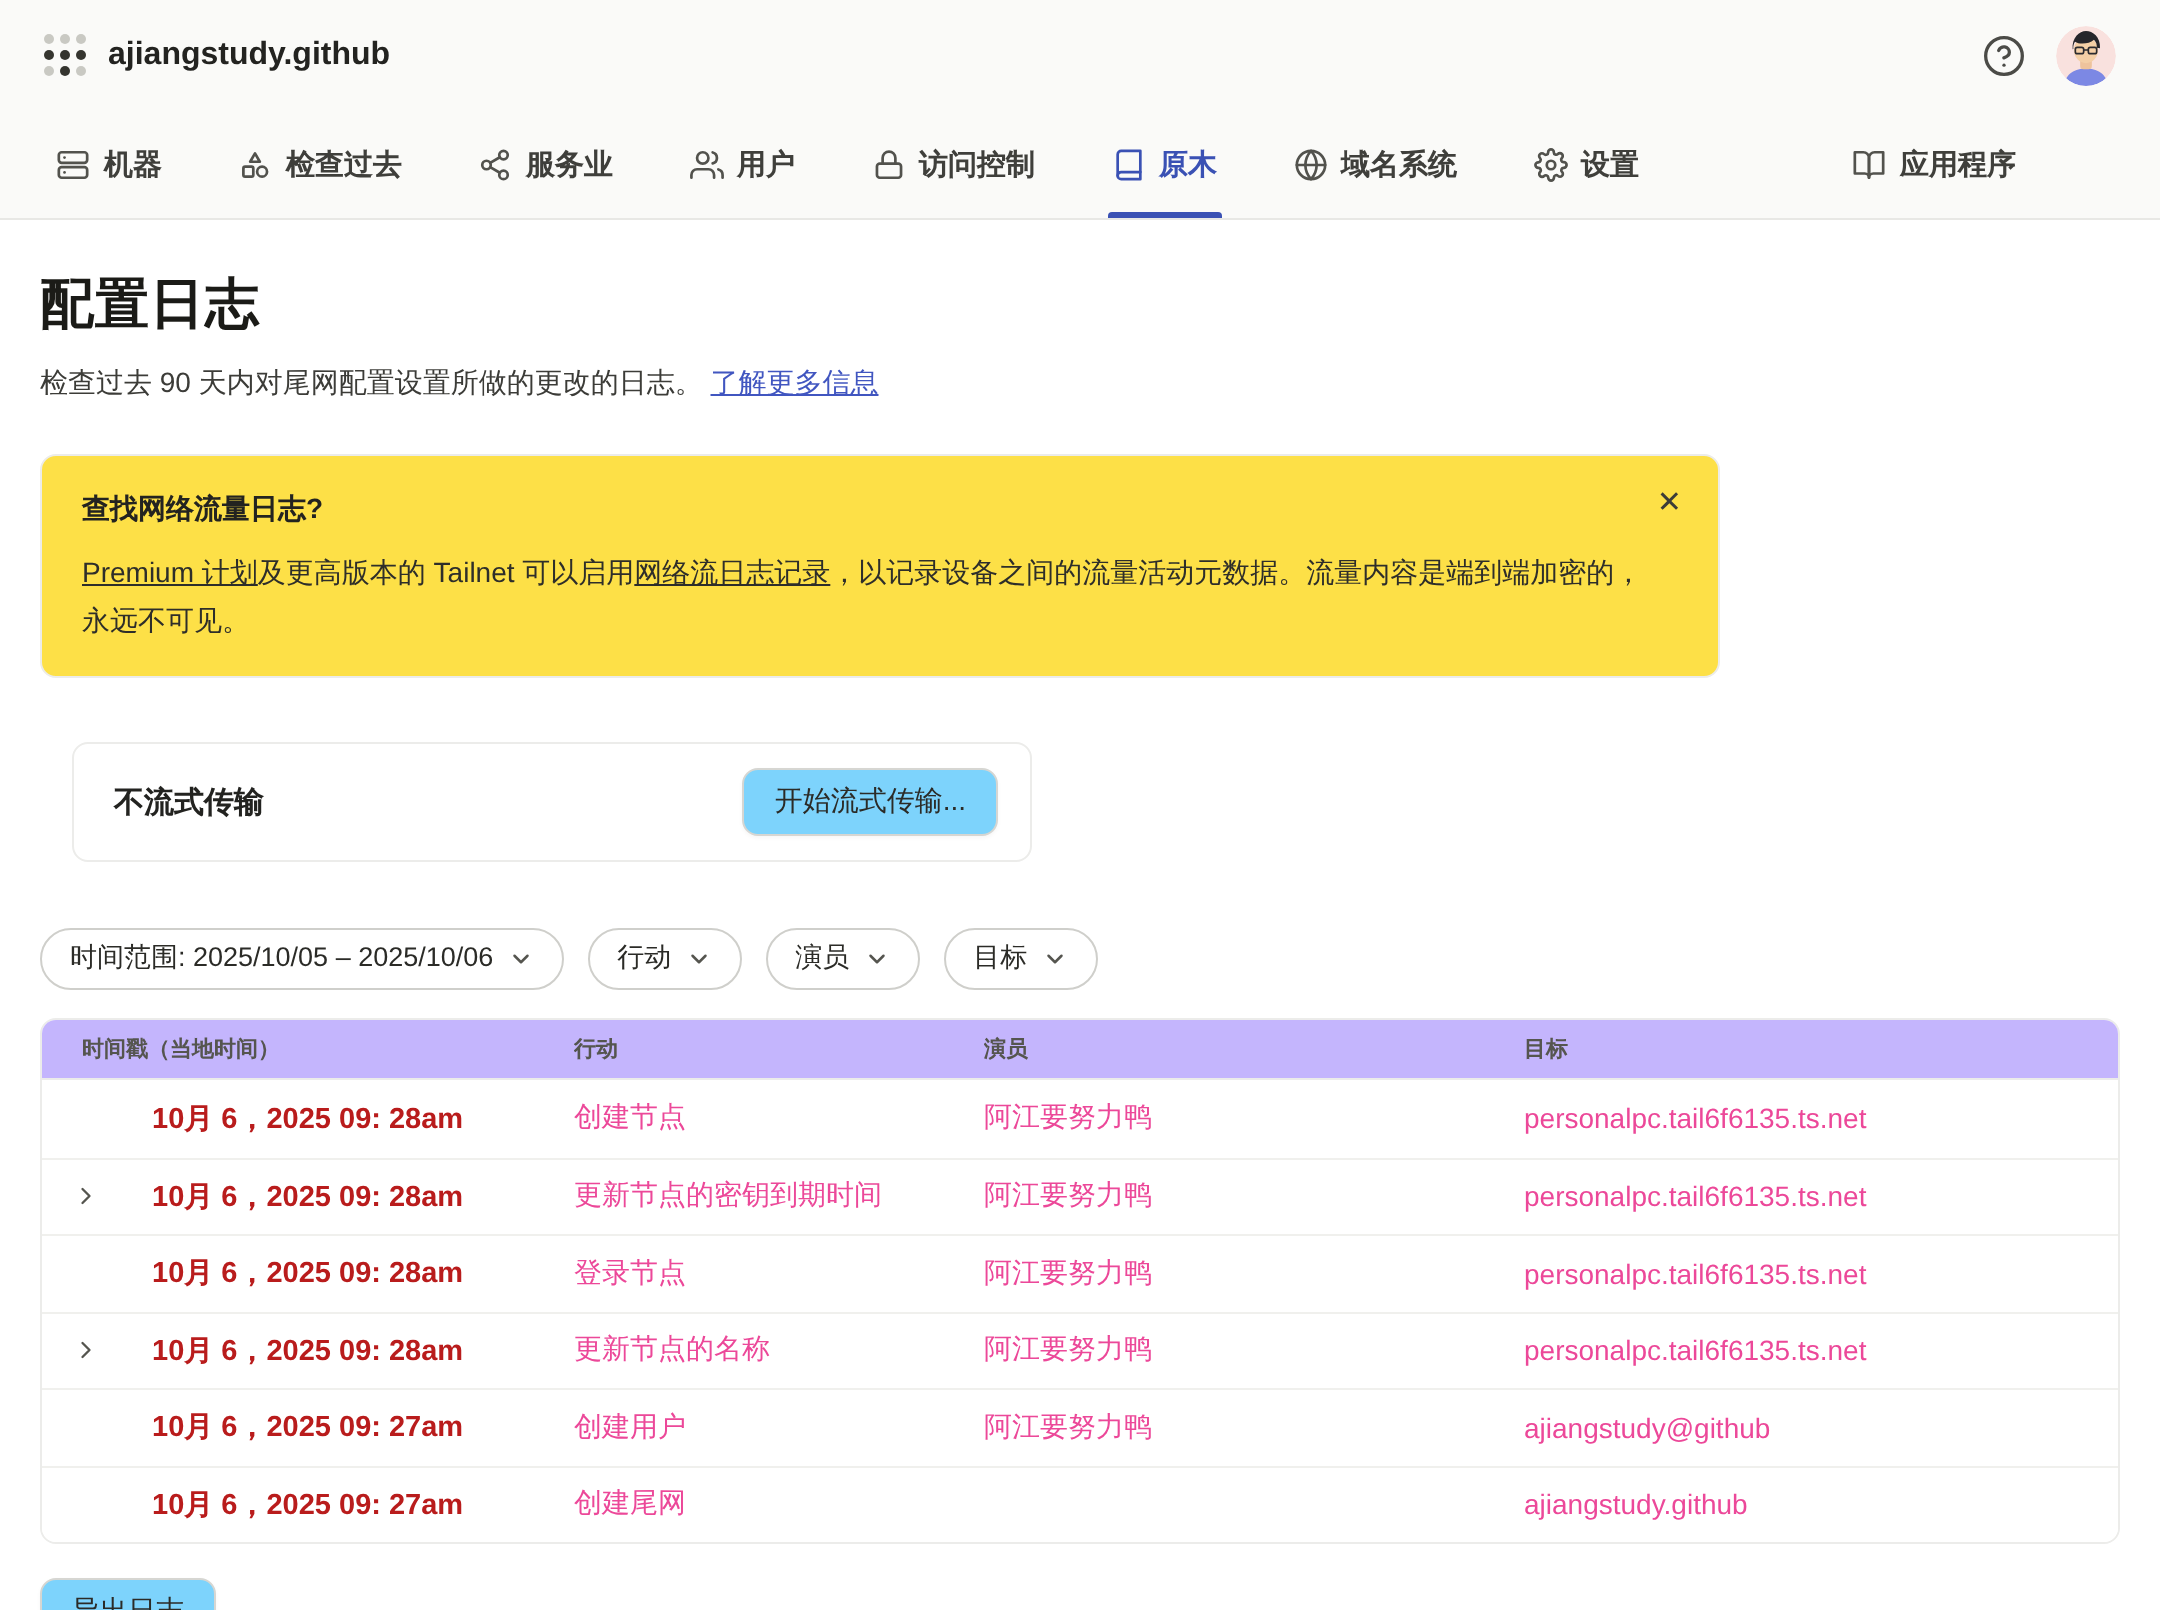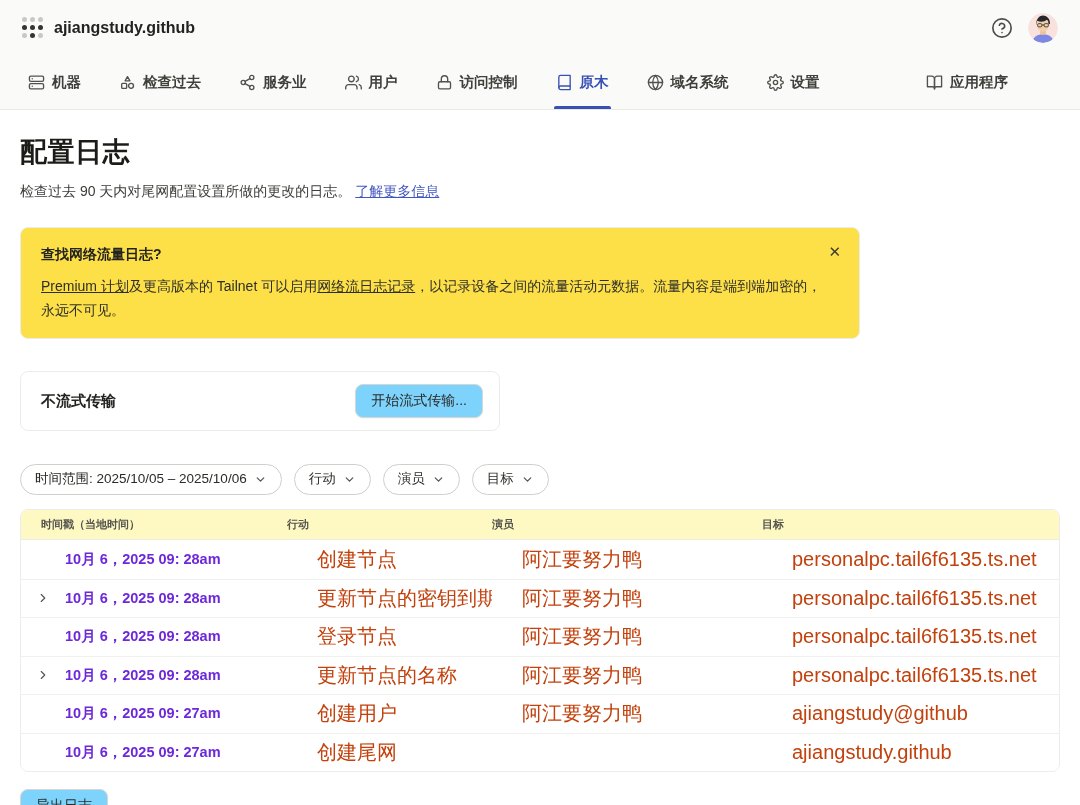--- a/index.html
+++ b/index.html
@@ -39,43 +39,43 @@
   .banner { position: relative; margin-top: 26px; width: 840px; background: #fde047;
     border: 1px solid #ececе8; border: 1px solid #ececea; border-radius: 8px; padding: 18px 20px 16px 20px; }
   .banner-title { font-size: 14px; font-weight: bold; color: #232320; }
   .banner-body { margin-top: 10px; font-size: 14px; line-height: 1.72; color: #2e2e2a; max-width: 790px; }
   .banner-body a { color: #2e2e2a; text-decoration: underline; cursor: pointer; }
   .banner-close { position: absolute; top: 16px; right: 18px; font-size: 15px; color: #3c3c38;
     cursor: pointer; line-height: 1; font-weight: 500; }
 
   
   .stream-card { margin-top: 32px; width: 480px; border: 1px solid #ececea; border-radius: 8px;
-    padding: 12px 16px 12px 20px; display: flex; align-items: center; justify-content: space-between; min-height: 57px; }
+    padding: 12px 16px 12px 20px; display: flex; align-items: center; justify-content: space-between; min-height: 57px; margin-left: 16px; }
   .stream-status { font-size: 15px; font-weight: bold; color: #232320; }
   .btn { display: inline-block; background: #7dd3fc; border: 1px solid #d6d6d2; border-radius: 8px;
     padding: 7px 15px; font-size: 14px; font-weight: 500; color: #2b2b27; cursor: pointer;
     box-shadow: 0 1px 2px rgba(0,0,0,.04); font-family: inherit; }
 
   
   .filters { margin-top: 33px; display: flex; align-items: center; gap: 12px; }
   .pill { display: inline-flex; align-items: center; gap: 7px; border: 1px solid #cfcfcb; border-radius: 999px;
     background: #fff; padding: 5px 14px 6px 14px; font-size: 13.5px; font-weight: 500; color: #2b2b27;
     cursor: pointer; white-space: nowrap; }
 
   
   .log-table { margin-top: 14px; border: 1px solid #ececea; border-radius: 8px; overflow: hidden; }
   .trow { display: grid; grid-template-columns: 44px 222px 205px 270px 1fr; align-items: center; }
-  .thead { background: #fef9c3; border-bottom: 1px solid #ececea; height: 30px; }
+  .thead { background: #c4b5fd; border-bottom: 1px solid #ececea; height: 30px; }
   .thead .cell { font-size: 11px; font-weight: bold; color: #55554f; }
   .tbody-row { height: 38.5px; background: #fff; }
   .tbody-row + .tbody-row { border-top: 1px solid #f0f0ed; }
   .cell { padding-right: 10px; overflow: hidden; white-space: nowrap; }
   .cell.chev { display: flex; justify-content: center; padding: 0; }
-  .cell.time { font-size: 14.5px; font-weight: 600; color: #6d28d9; }
-  .cell.plain { font-size: 20px; color: #c2410c; margin-left: 30px; }
+  .cell.time { font-size: 14.5px; font-weight: 600; color: #b91c1c; margin-left: 11px; }
+  .cell.plain { font-size: 14px; color: #ec4899; }
   .expander { cursor: pointer; display: flex; align-items: center; }
 
   .export-wrap { margin-top: 17px; }
 </style>
 </head>
 <body>
 
 <header class="topbar">
   <span class="logo-grid">
     <i></i>

